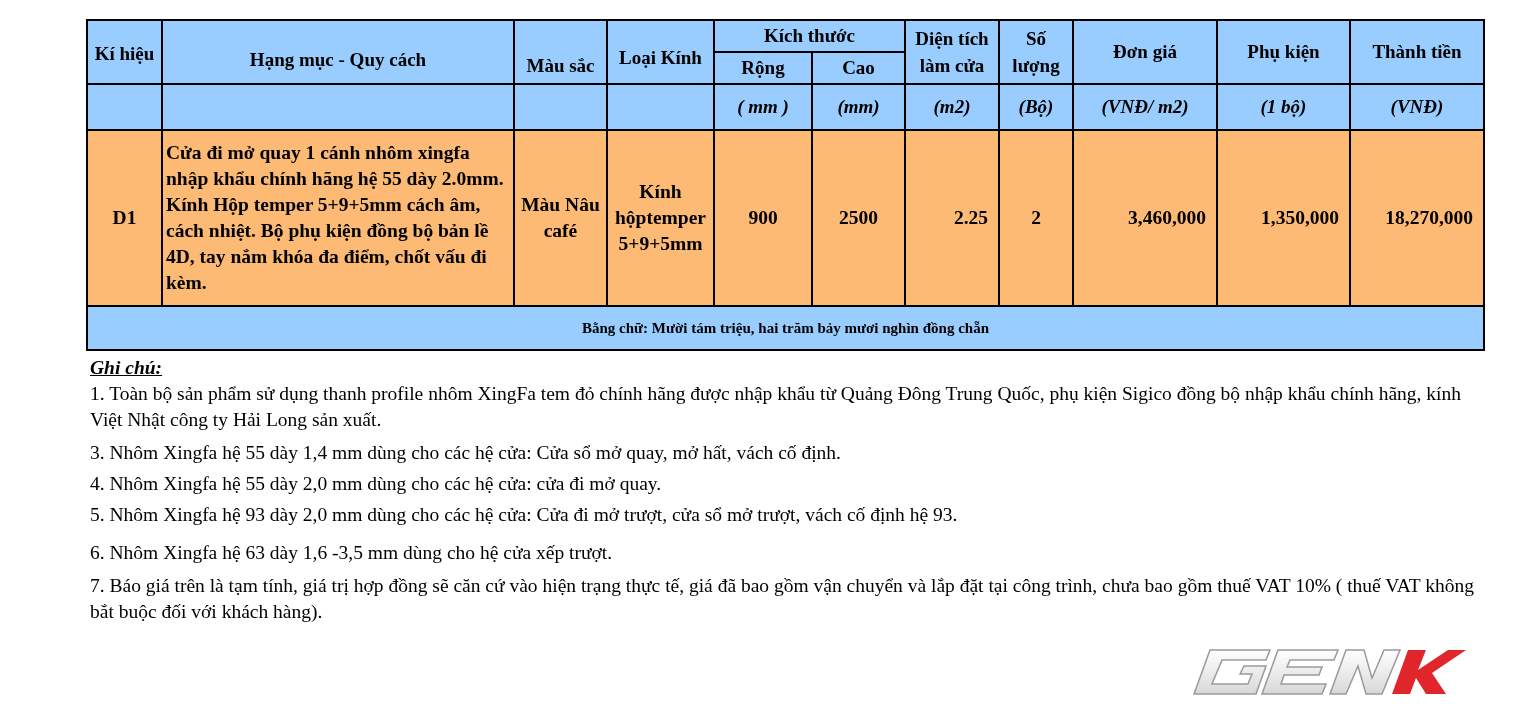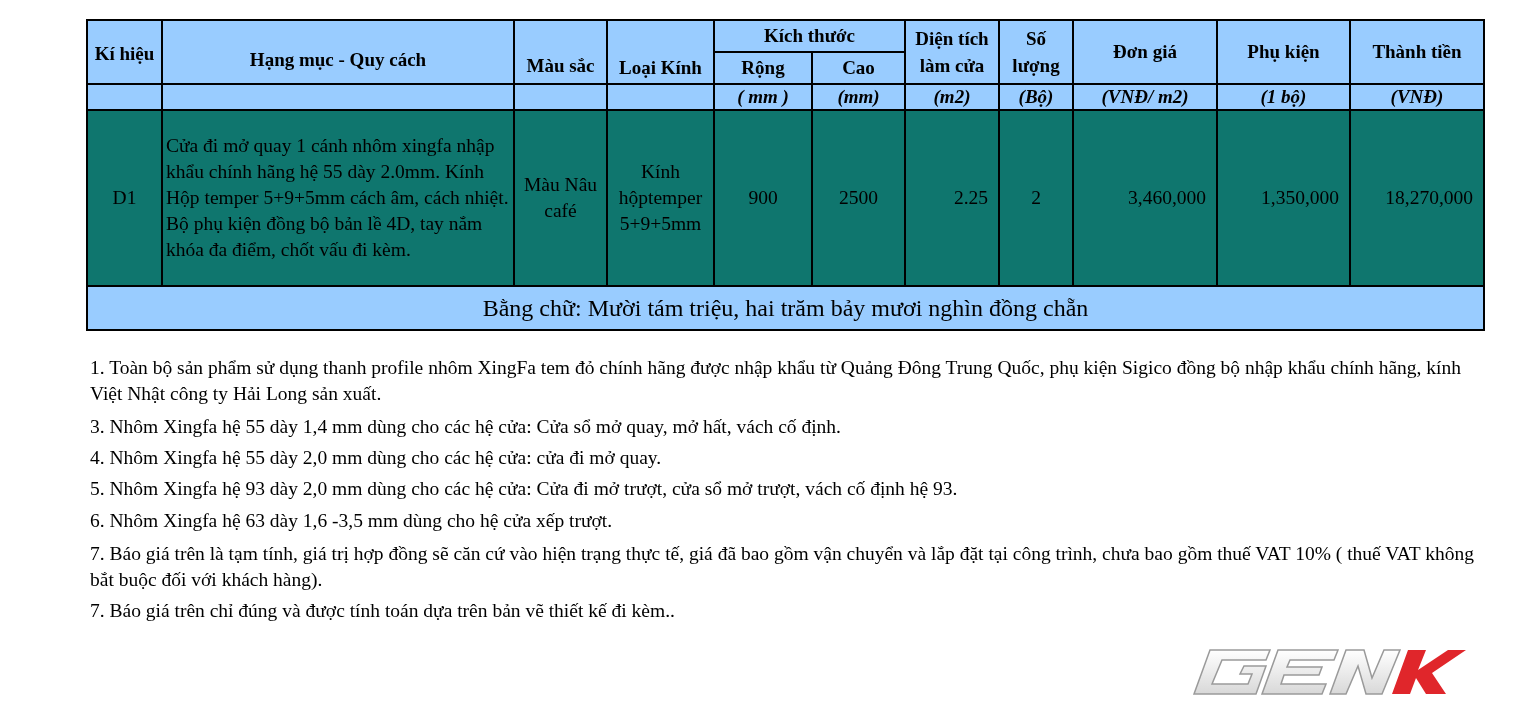--- a/index.html
+++ b/index.html
@@ -3,25 +3,25 @@
 <meta charset="utf-8">
 <style>
   html, body { margin:0; padding:0; background:#ffffff; }
   body { width:1532px; height:718px; position:relative; overflow:hidden;
          font-family:"Liberation Serif", "DejaVu Serif", serif; color:#000; }
   table.quote { position:absolute; left:86px; top:19px; width:1397px;
          border-collapse:collapse; table-layout:fixed; }
   table.quote td, table.quote th { border:2px solid #000; padding:0; }
   th { background:#99ccff; font-weight:bold; font-size:19px; text-align:center; vertical-align:middle; color:#000; }
   th.unit { font-style:italic; }
-  td { font-size:19.5px; vertical-align:middle; background:#0f766e; }
+  td { font-size:19.5px; vertical-align:middle; background:#fdba74;font-weight:bold; }
   td.c { text-align:center; }
   td.r { text-align:right; padding-right:10px !important; }
   td.desc { text-align:left; padding:2px 3px !important; line-height:26px; }
-  td.footer { background:#99ccff; text-align:center; font-weight:normal; font-size:24px; height:42px; }
+  td.footer { background:#99ccff; text-align:center; font-weight:bold; font-size:15px; height:42px; }
   .notes { position:absolute; left:90px; top:355px; width:1400px; font-size:19.5px; line-height:26px; }
   .notes .title { font-weight:bold; font-style:italic; text-decoration:underline; }
   .notes .item { margin-top:3px; }
   .notes .item.first { margin-top:0; }
   .logo { position:absolute; left:1182px; top:646px; width:285px; height:52px; }
 </style>
 </head>
 <body>
 
 <table class="quote">
@@ -36,39 +36,39 @@
       <col style="width:74px">
     <col style="width:144px">
       <col style="width:133px">
       <col style="width:134px">
   </colgroup>
   <tbody>
       <tr style="height:32px">
     <th rowspan="2" style="vertical-align:bottom;padding-bottom:18px">Kí hiệu</th>
     <th rowspan="2" style="vertical-align:bottom;padding-bottom:12px">Hạng mục - Quy cách</th>
     <th rowspan="2" style="vertical-align:bottom;padding-bottom:6px">Màu sắc</th>
-    <th rowspan="2" style="vertical-align:bottom;padding-bottom:4px">Loại Kính</th>
+    <th rowspan="2" style="vertical-align:bottom;padding-bottom:14px">Loại Kính</th>
     <th colspan="2">Kích thước</th>
     <th rowspan="2" style="line-height:27px">
       <div>Diện tích</div>
       <div>làm cửa</div>
     </th>
     <th rowspan="2" style="line-height:27px">
       <div>Số</div>
       <div>lượng</div>
     </th>
     <th rowspan="2">Đơn giá</th>
     <th rowspan="2">Phụ kiện</th>
     <th rowspan="2">Thành tiền</th>
   </tr>
   <tr style="height:32px">
     <th>Rộng</th>
     <th>Cao</th>
   </tr>
-  <tr style="height:26px">
+  <tr style="height:46px">
     <th></th>
     <th></th>
     <th></th>
     <th></th>
     <th class="unit">( mm )</th>
     <th class="unit">(mm)</th>
     <th class="unit">(m2)</th>
     <th class="unit">(Bộ)</th>
     <th class="unit">(VNĐ/ m2)</th>
     <th class="unit">(1 bộ)</th>
@@ -94,27 +94,27 @@
     <td class="r">1,350,000</td>
     <td class="r">18,270,000</td>
   </tr>
   <tr>
     <td colspan="11" class="footer">Bằng chữ: Mười tám triệu, hai trăm bảy mươi nghìn đồng chẵn</td>
   </tr>
 </tbody>
   </table>
 
 <div class="notes">
+  <div class="title">Ghi chú:</div>
   <div class="item first">1. Toàn bộ sản phẩm sử dụng thanh profile nhôm XingFa tem đỏ chính hãng được nhập khẩu từ Quảng Đông Trung Quốc, phụ kiện Sigico đồng bộ nhập khẩu chính hãng, kính Việt Nhật công ty Hải Long sản xuất.</div>
   <div class="item" style="margin-top:7px">3. Nhôm Xingfa hệ 55 dày 1,4 mm dùng cho các hệ cửa: Cửa sổ mở quay, mở hất, vách cố định.</div>
   <div class="item" style="margin-top:5px">4. Nhôm Xingfa hệ 55 dày 2,0 mm dùng cho các hệ cửa: cửa đi mở quay.</div>
   <div class="item" style="margin-top:5px">5. Nhôm Xingfa hệ 93 dày 2,0 mm dùng cho các hệ cửa: Cửa đi mở trượt, cửa sổ mở trượt, vách cố định hệ 93.</div>
-  <div class="item" style="margin-top:6px">6. Nhôm Xingfa hệ 63 dày 1,6 -3,5 mm dùng cho hệ cửa xếp trượt.</div>
+  <div class="item" style="margin-top:12px">6. Nhôm Xingfa hệ 63 dày 1,6 -3,5 mm dùng cho hệ cửa xếp trượt.</div>
   <div class="item" style="margin-top:7px">7. Báo giá trên là tạm tính, giá trị hợp đồng sẽ căn cứ vào hiện trạng thực tế, giá đã bao gồm vận chuyển và lắp đặt tại công trình, chưa bao gồm thuế VAT 10% ( thuế VAT không bắt buộc đối với khách hàng).</div>
-  <div class="item" style="margin-top:5px">7. Báo giá trên chỉ đúng và được tính toán dựa trên bản vẽ thiết kế đi kèm..</div>
 </div>
 
 <div class="logo">
   <svg width="285" height="52" viewBox="0 0 285 52">
     <defs>
       <linearGradient id="g1" x1="0" y1="0" x2="0" y2="1">
         <stop offset="0" stop-color="#ffffff"></stop>
         <stop offset="1" stop-color="#d8d8d8"></stop>
       </linearGradient>
     </defs>

